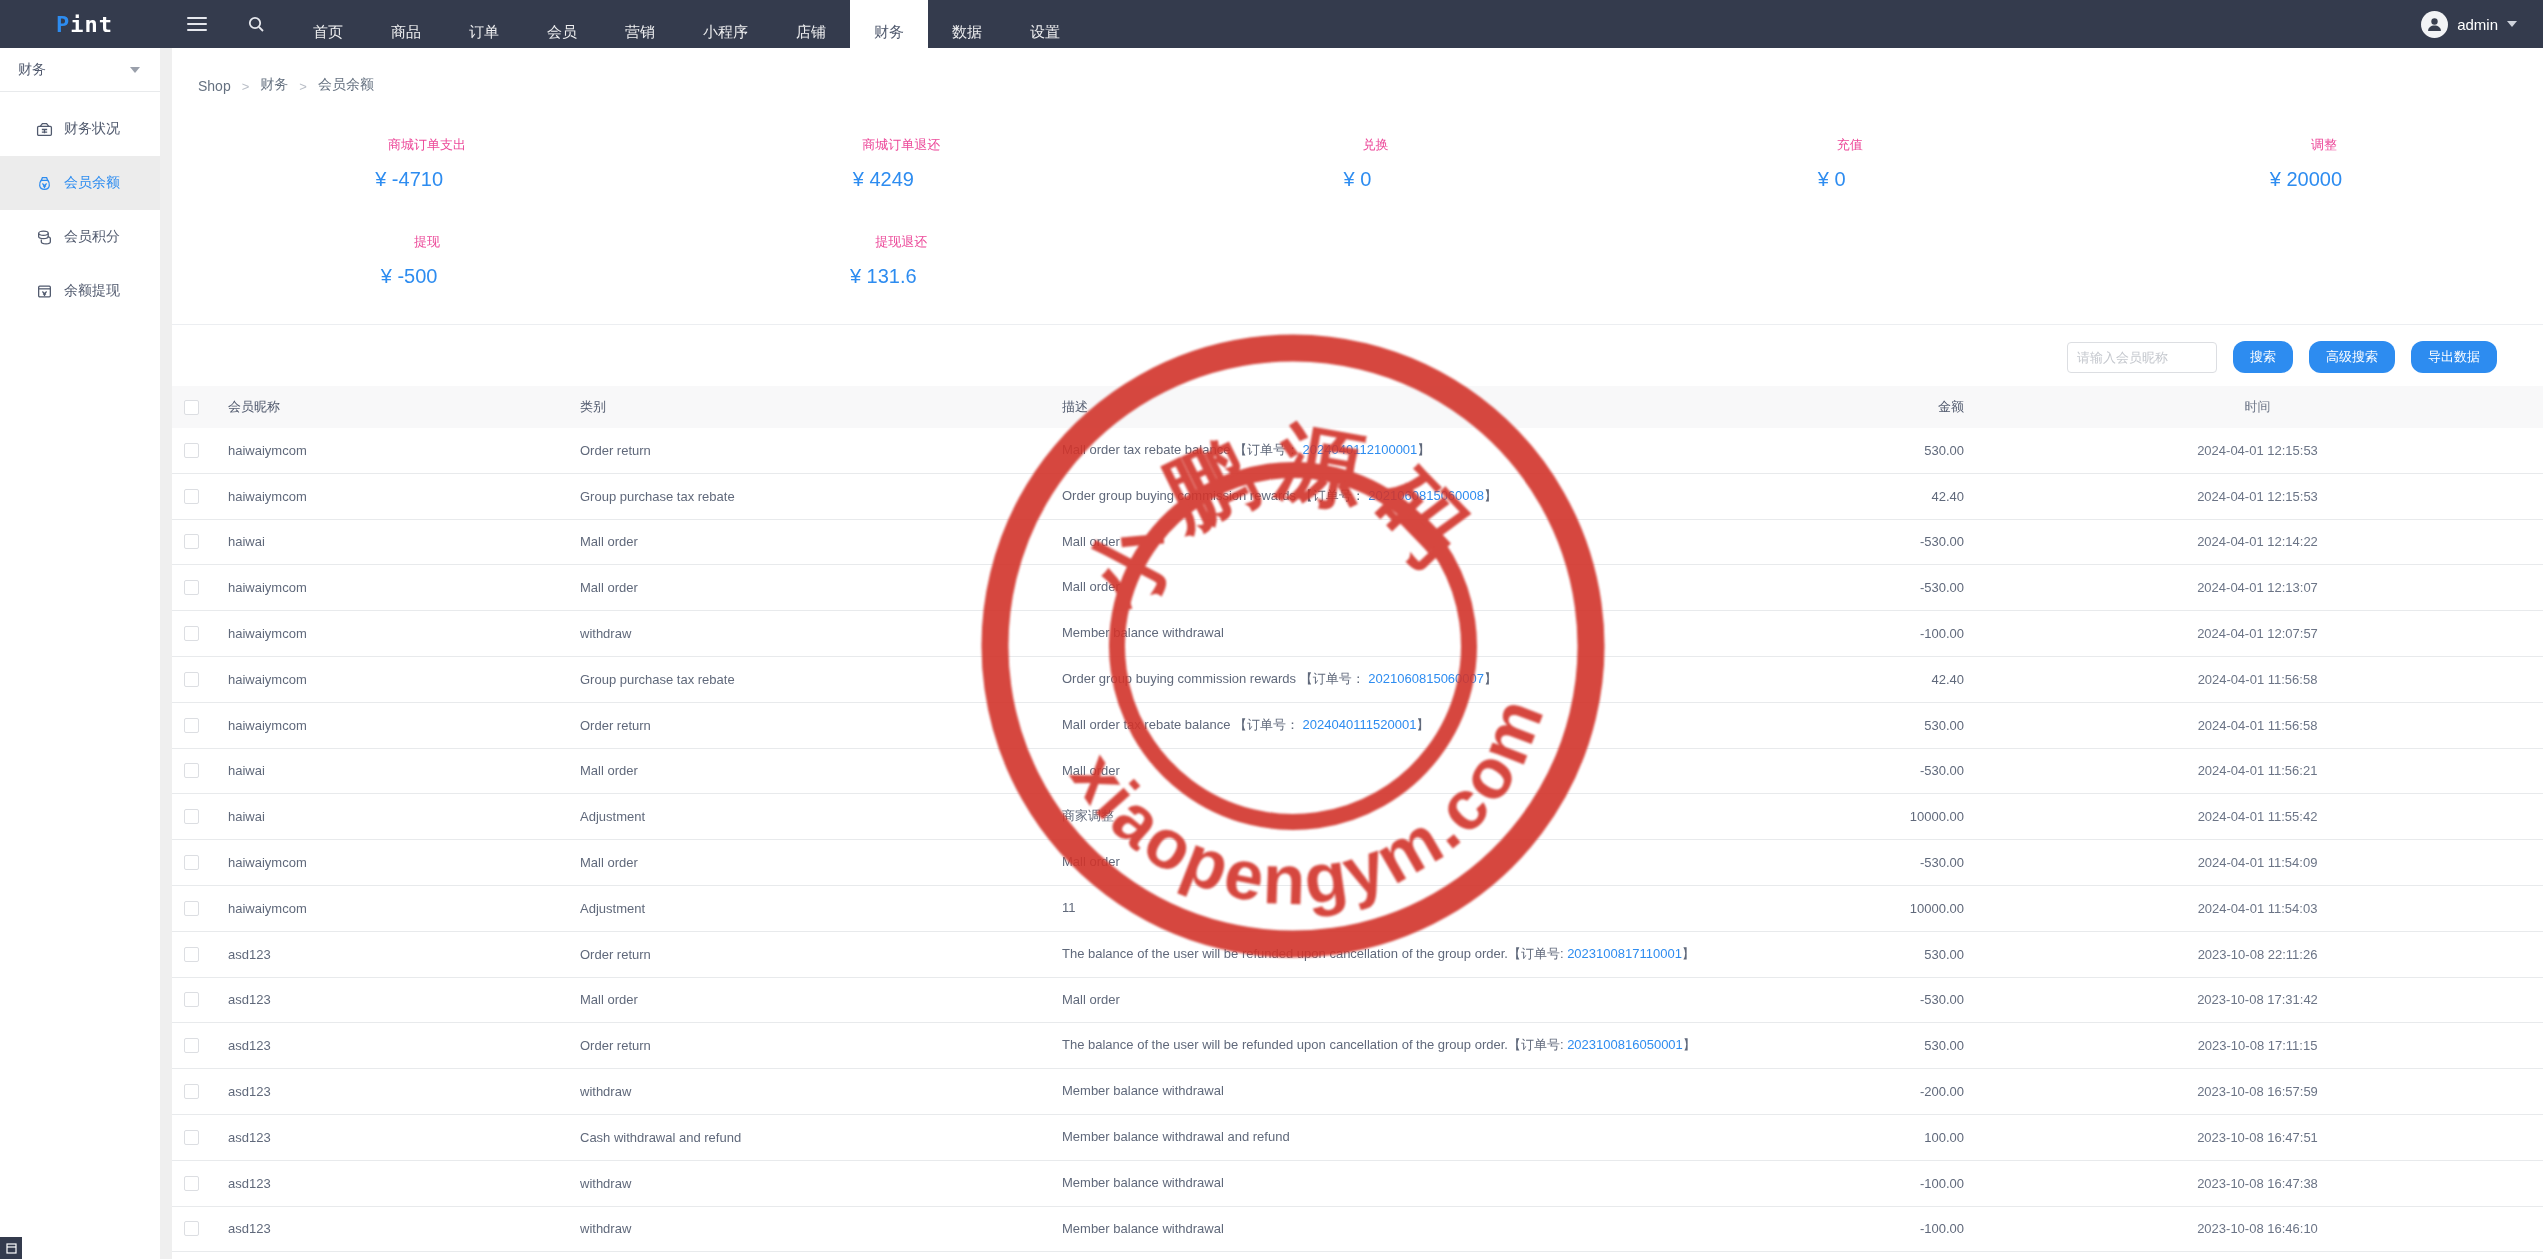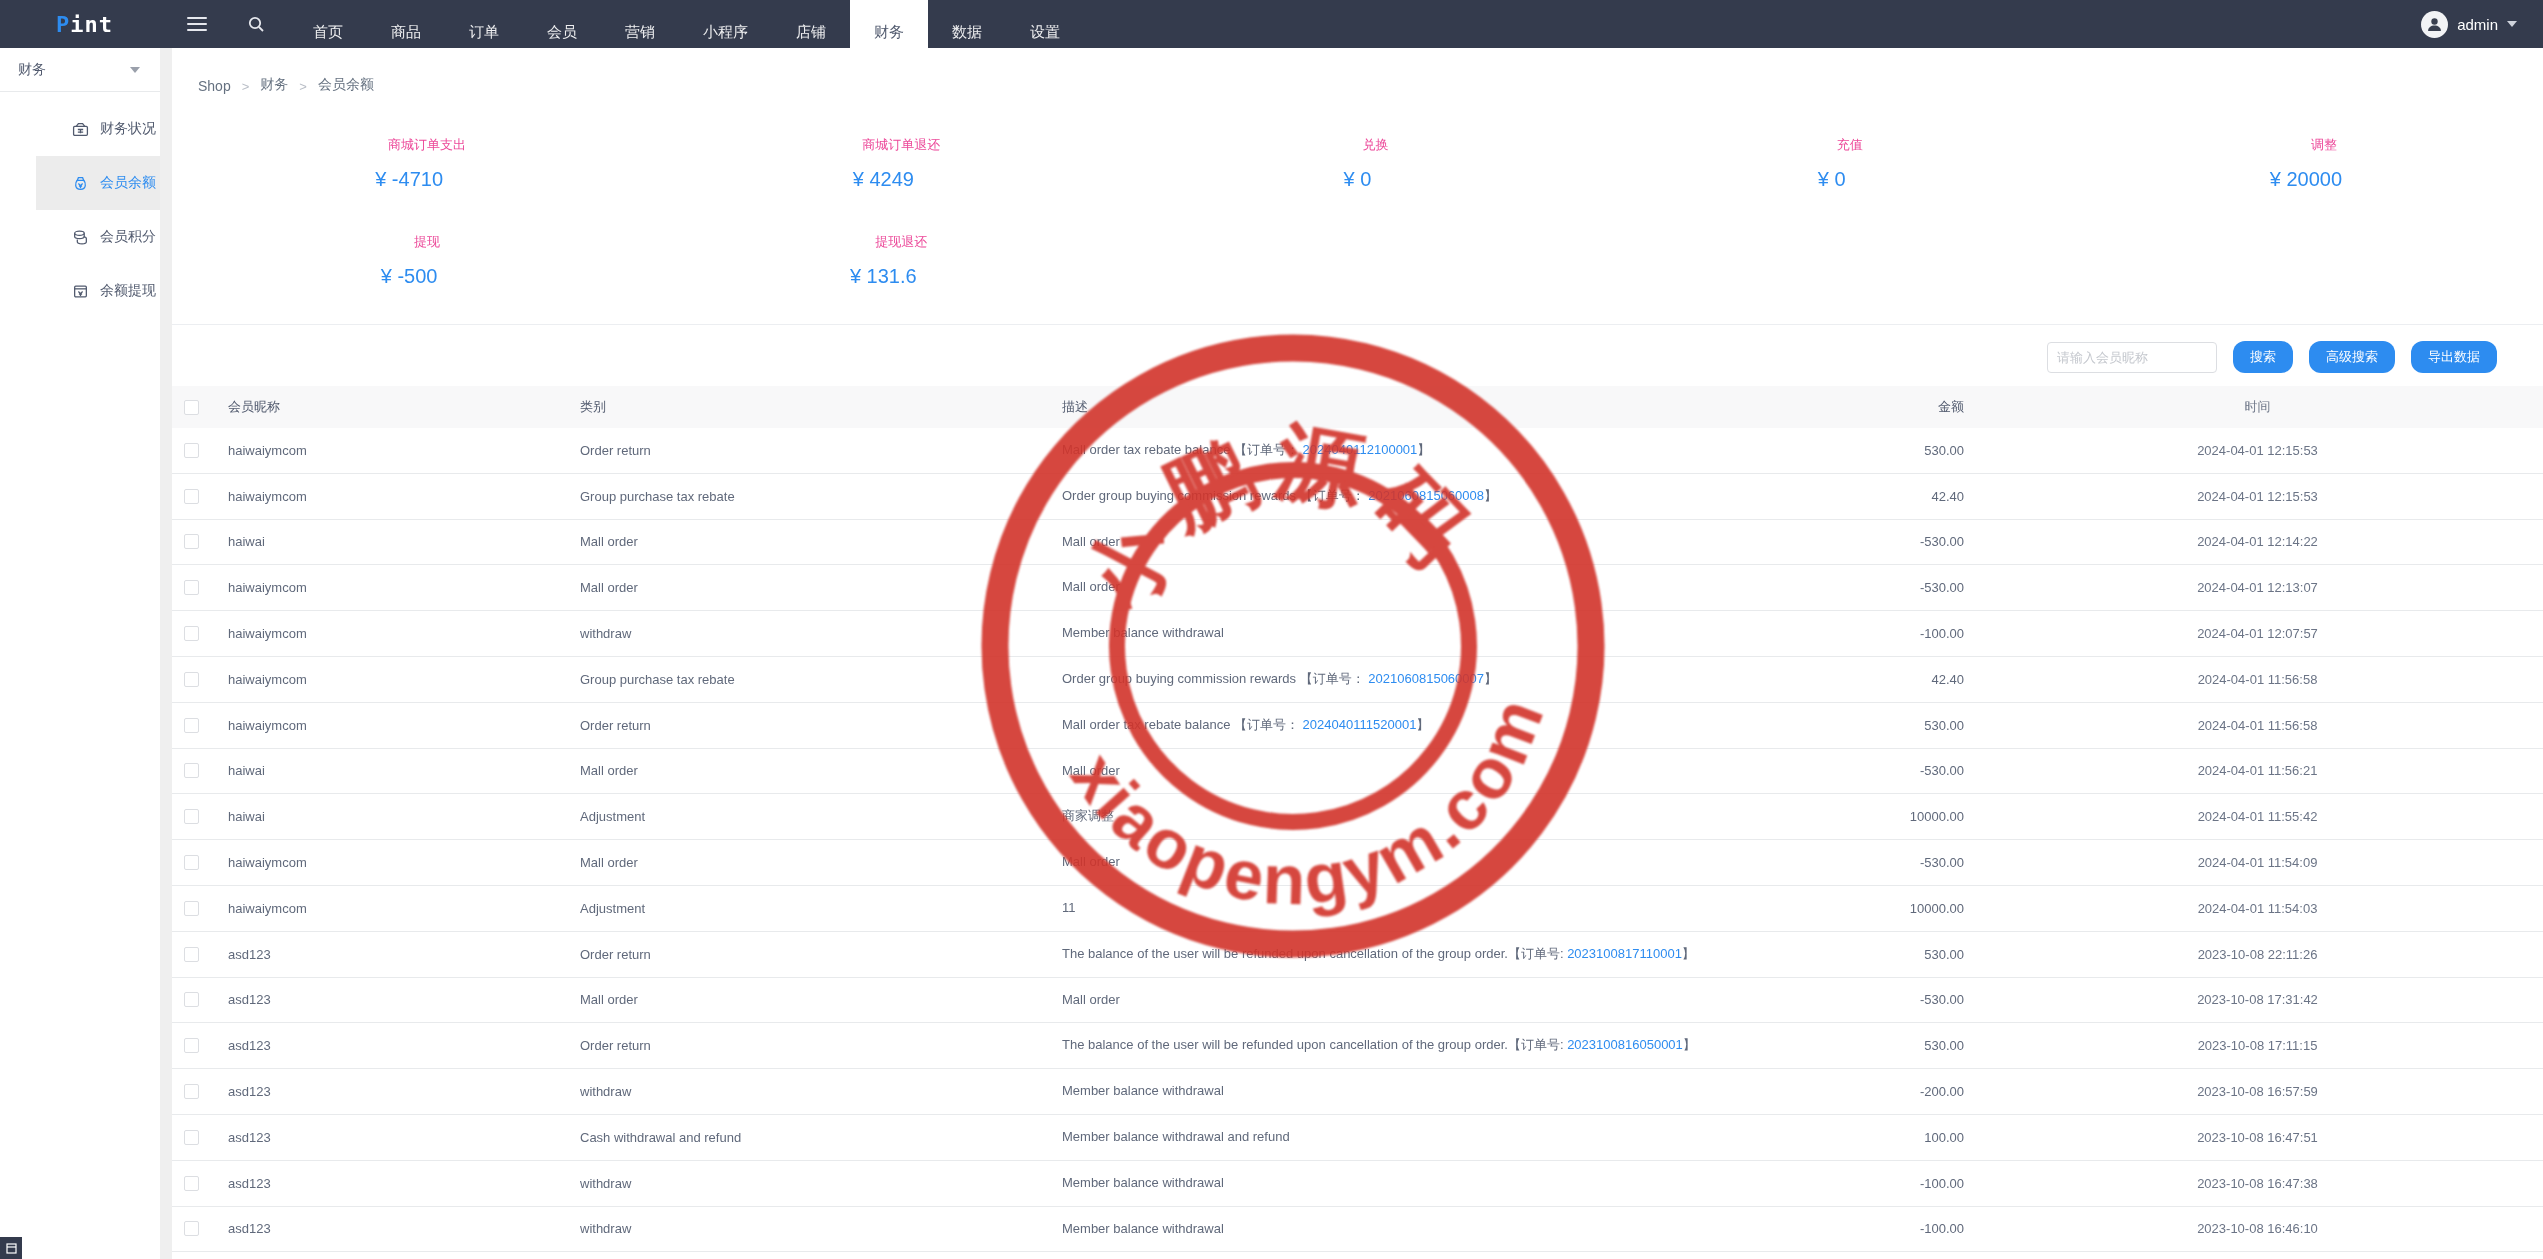--- a/index.html
+++ b/index.html
@@ -27,42 +27,42 @@
   .caret-down { width:0; height:0; border-left:5px solid transparent;
     border-right:5px solid transparent; border-top:6px solid #cfd3dc; }
 
   
   .sidebar { position:absolute; top:48px; left:0; width:160px; height:1211px; background:#fff; z-index:20; }
   .gutter { position:absolute; top:48px; left:160px; width:12px; height:1211px; background:#efefef; }
   .side-head { height:44px; display:flex; align-items:center; justify-content:space-between;
     padding:0 20px 0 18px; font-size:14px; color:#515a6e; border-bottom:1px solid #e8eaec; cursor:pointer; }
   .side-caret { width:0; height:0; border-left:5px solid transparent; border-right:5px solid transparent;
     border-top:6px solid #9aa0ab; }
-  .side-menu { padding-top:10px;padding-left:36px; }
+  .side-menu { padding-top:10px; }
   .side-item { height:54px; display:flex; align-items:center; gap:11px; padding-left:36px;
     font-size:14px; color:#515a6e; cursor:pointer; }
   .side-item.active { background:#ececec; color:#2d8cf0; }
   .side-icon { display:flex; }
   .side-icon svg { stroke:currentColor; }
 
   
   .main { position:absolute; left:172px; top:48px; width:2371px; height:1211px; background:#fff; }
   .breadcrumb { height:46px; display:flex; align-items:flex-end; padding-left:26px;
     font-size:14px; color:#657180; gap:11px; }
   .crumb { cursor:pointer; }
   .crumb-sep { color:#b8bdc6; font-size:13px; }
 
   .stats { display:grid; grid-template-columns:repeat(5,1fr); row-gap:42px; padding:42px 0 36px; }
   .stat { text-align:center; }
   .stat-label { font-size:13px; color:#ec4899;padding-left:36px; }
   .stat-value { margin-top:14px; font-size:20px; color:#2d8cf0; }
 
   .toolbar { border-top:1px solid #eceef1; display:flex; justify-content:flex-end;
     align-items:center; gap:16px; padding:16px 46px 13px 0; }
-  .search-input { width:170px; height:31px; border:1px solid #dcdee2; border-radius:4px;
+  .search-input { width:150px; height:31px; border:1px solid #dcdee2; border-radius:4px;
     padding:0 9px; font-size:13px; color:#4c1d95; outline:none;
     font-family:"Liberation Sans","DejaVu Sans",sans-serif; }
   .search-input::placeholder { color:#c5c8ce; }
   .btn { height:32px; padding:0 17px; background:#2d8cf0; color:#fff; border:none;
     border-radius:12px; font-size:13px; cursor:pointer;
     font-family:"Liberation Sans","DejaVu Sans",sans-serif; }
 
   
   .thead { display:flex; align-items:center; background:#f8f8f9; height:42px;
     font-size:13px; color:#515a6e; padding-left:12px; }

